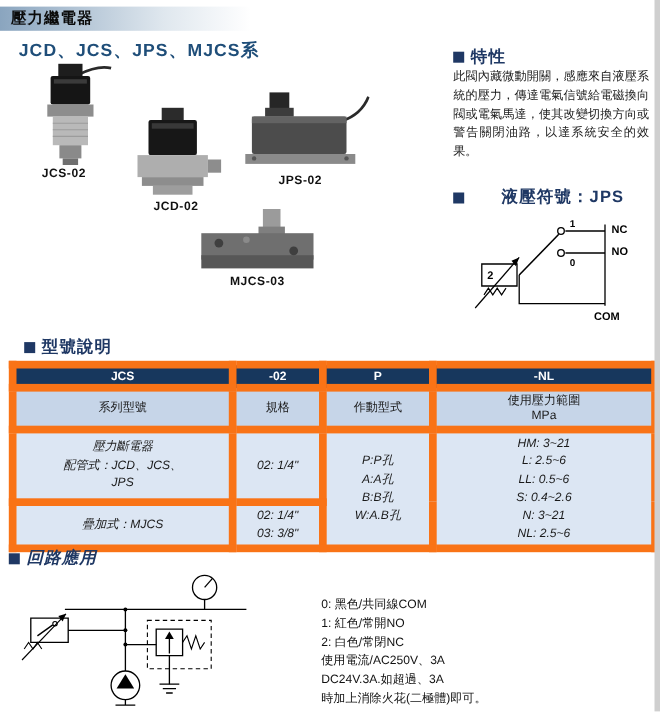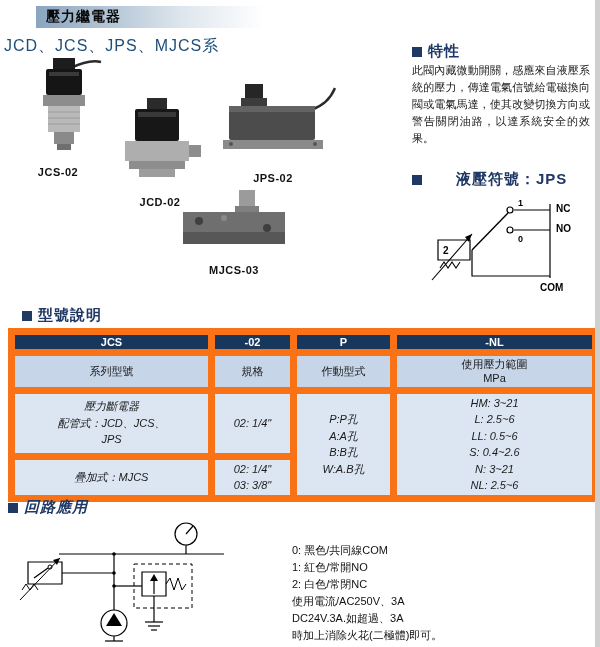--- a/index.html
+++ b/index.html
@@ -8,29 +8,29 @@
     position:relative; width:600px; height:647px; background:#ffffff;
     font-family:"Liberation Sans","DejaVu Sans",sans-serif; color:#111;
     overflow:hidden;
   }
   .right-edge { position:absolute; right:0; top:0; width:5px; height:647px; background:#cfcfcf; }
 
   .title-bar {
     position:absolute; left:0; top:6px; width:228px; height:22px;
     background:linear-gradient(90deg,#8aa5bf 0%,#dfe7ee 65%,#ffffff 100%);
     display:flex; align-items:center; padding-left:10px;
-    font-size:14px; font-weight:bold; color:#0b0b0b; letter-spacing:1px;margin-left:36px;
+    font-size:14px; font-weight:bold; color:#0b0b0b; letter-spacing:1px;
   }
   .series-title {
-    position:absolute; left:4px; top:36px;
-    font-size:16px; font-weight:normal; color:#1f4e79; letter-spacing:1px;
+    position:absolute; left:17px; top:36px;
+    font-size:16px; font-weight:bold; color:#1f4e79; letter-spacing:1px;
   }
 
   .product { position:absolute; display:flex; flex-direction:column; align-items:center; }
-  .product-label { font-size:11px; font-weight:bold; color:#111; margin-top:16px; letter-spacing:.5px; }
+  .product-label { font-size:11px; font-weight:bold; color:#111; margin-top:2px; letter-spacing:.5px; }
 
   .sec-head { position:absolute; display:flex; align-items:center; gap:6px;
     font-size:15px; font-weight:bold; color:#1f3864; letter-spacing:1px; }
   .sec-head .sq { width:10px; height:10px; background:#1f3864; flex:0 0 auto; }
 
   .features-text {
     position:absolute; left:412px; top:62px; width:178px;
     font-size:11px; line-height:1.55; text-align:justify; color:#1a1a1a;
   }
 

